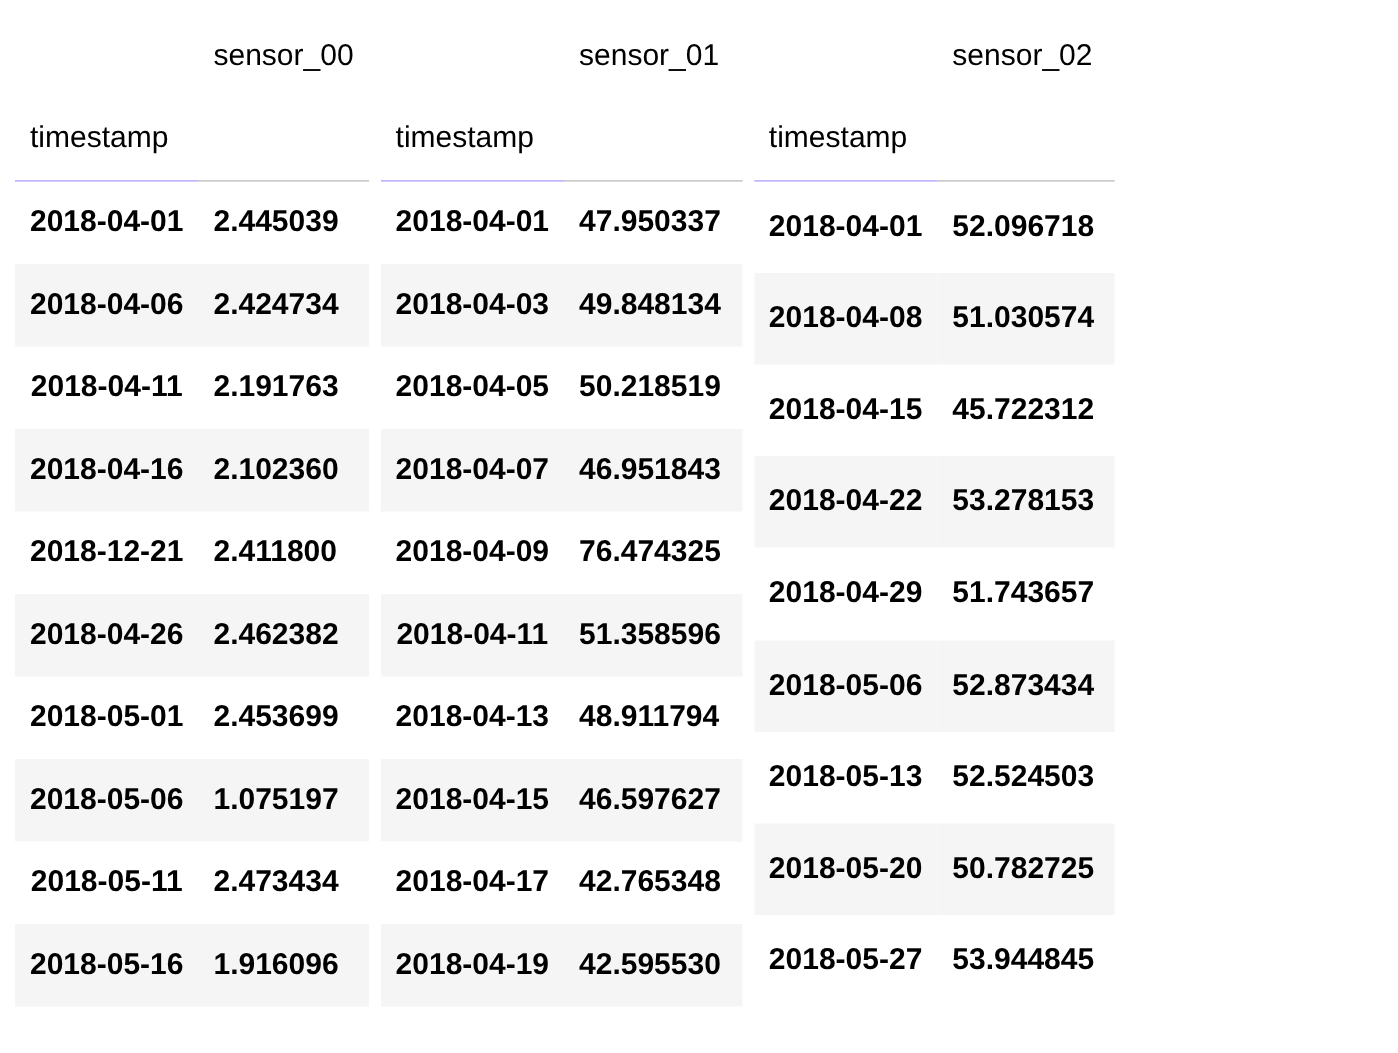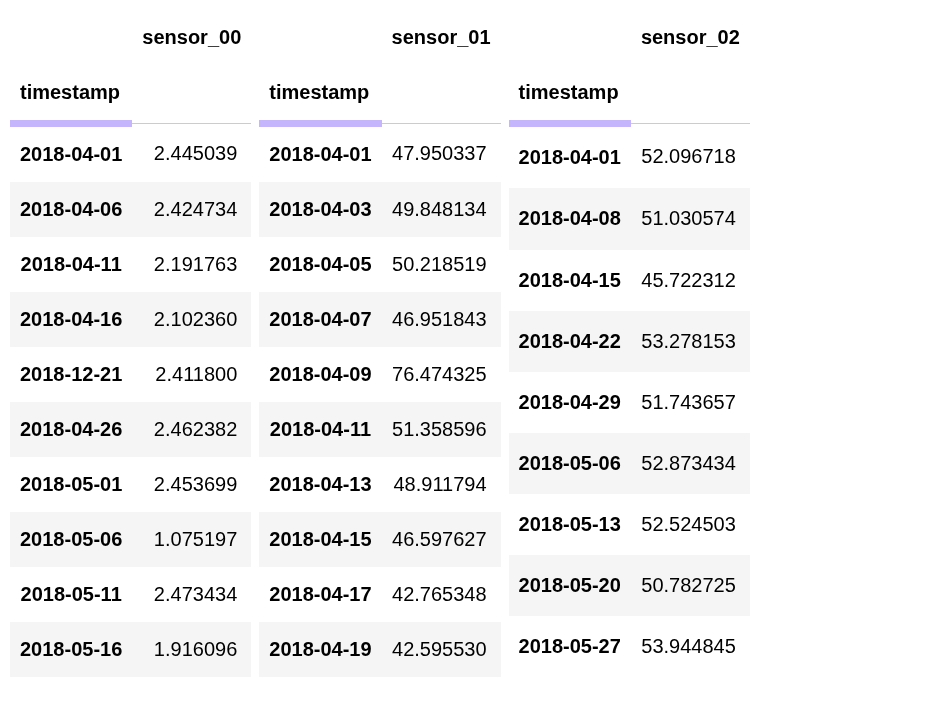--- a/index.html
+++ b/index.html
@@ -24,42 +24,41 @@
     .sensor-table th,
     .sensor-table td {
       padding: 16px 10px;
       text-align: left;
       white-space: nowrap;
     }
     .sensor-table thead tr:first-child th:first-child {
       
     }
     .sensor-header {
-      font-weight: 700;
+      font-weight: 400;
       text-align: right;
       padding-right: 14px;
     }
     .timestamp-header {
-      font-weight: 700;
-      border-bottom: 7px solid #c4b5fd;
+      font-weight: 400;
+      border-bottom: 1px solid #c4b5fd;
       text-align: left;
     }
     .blank-header {
       border-bottom: 1px solid #cccccc;
     }
     .sensor-table tbody tr:nth-child(even) {
       background: #f5f5f5;
     }
     .sensor-table tbody td.timestamp-cell {
       font-weight: 700;
       text-align: center;
     }
     .sensor-table tbody td.value-cell {
-      text-align: right;
-      font-weight: 400;
+      font-weight: 700;
       padding-right: 14px;
     }
   </style>
 </head>
 <body>
 
 <div class="tables-container" id="tables-container">
 
 <table class="sensor-table">
       <thead>

